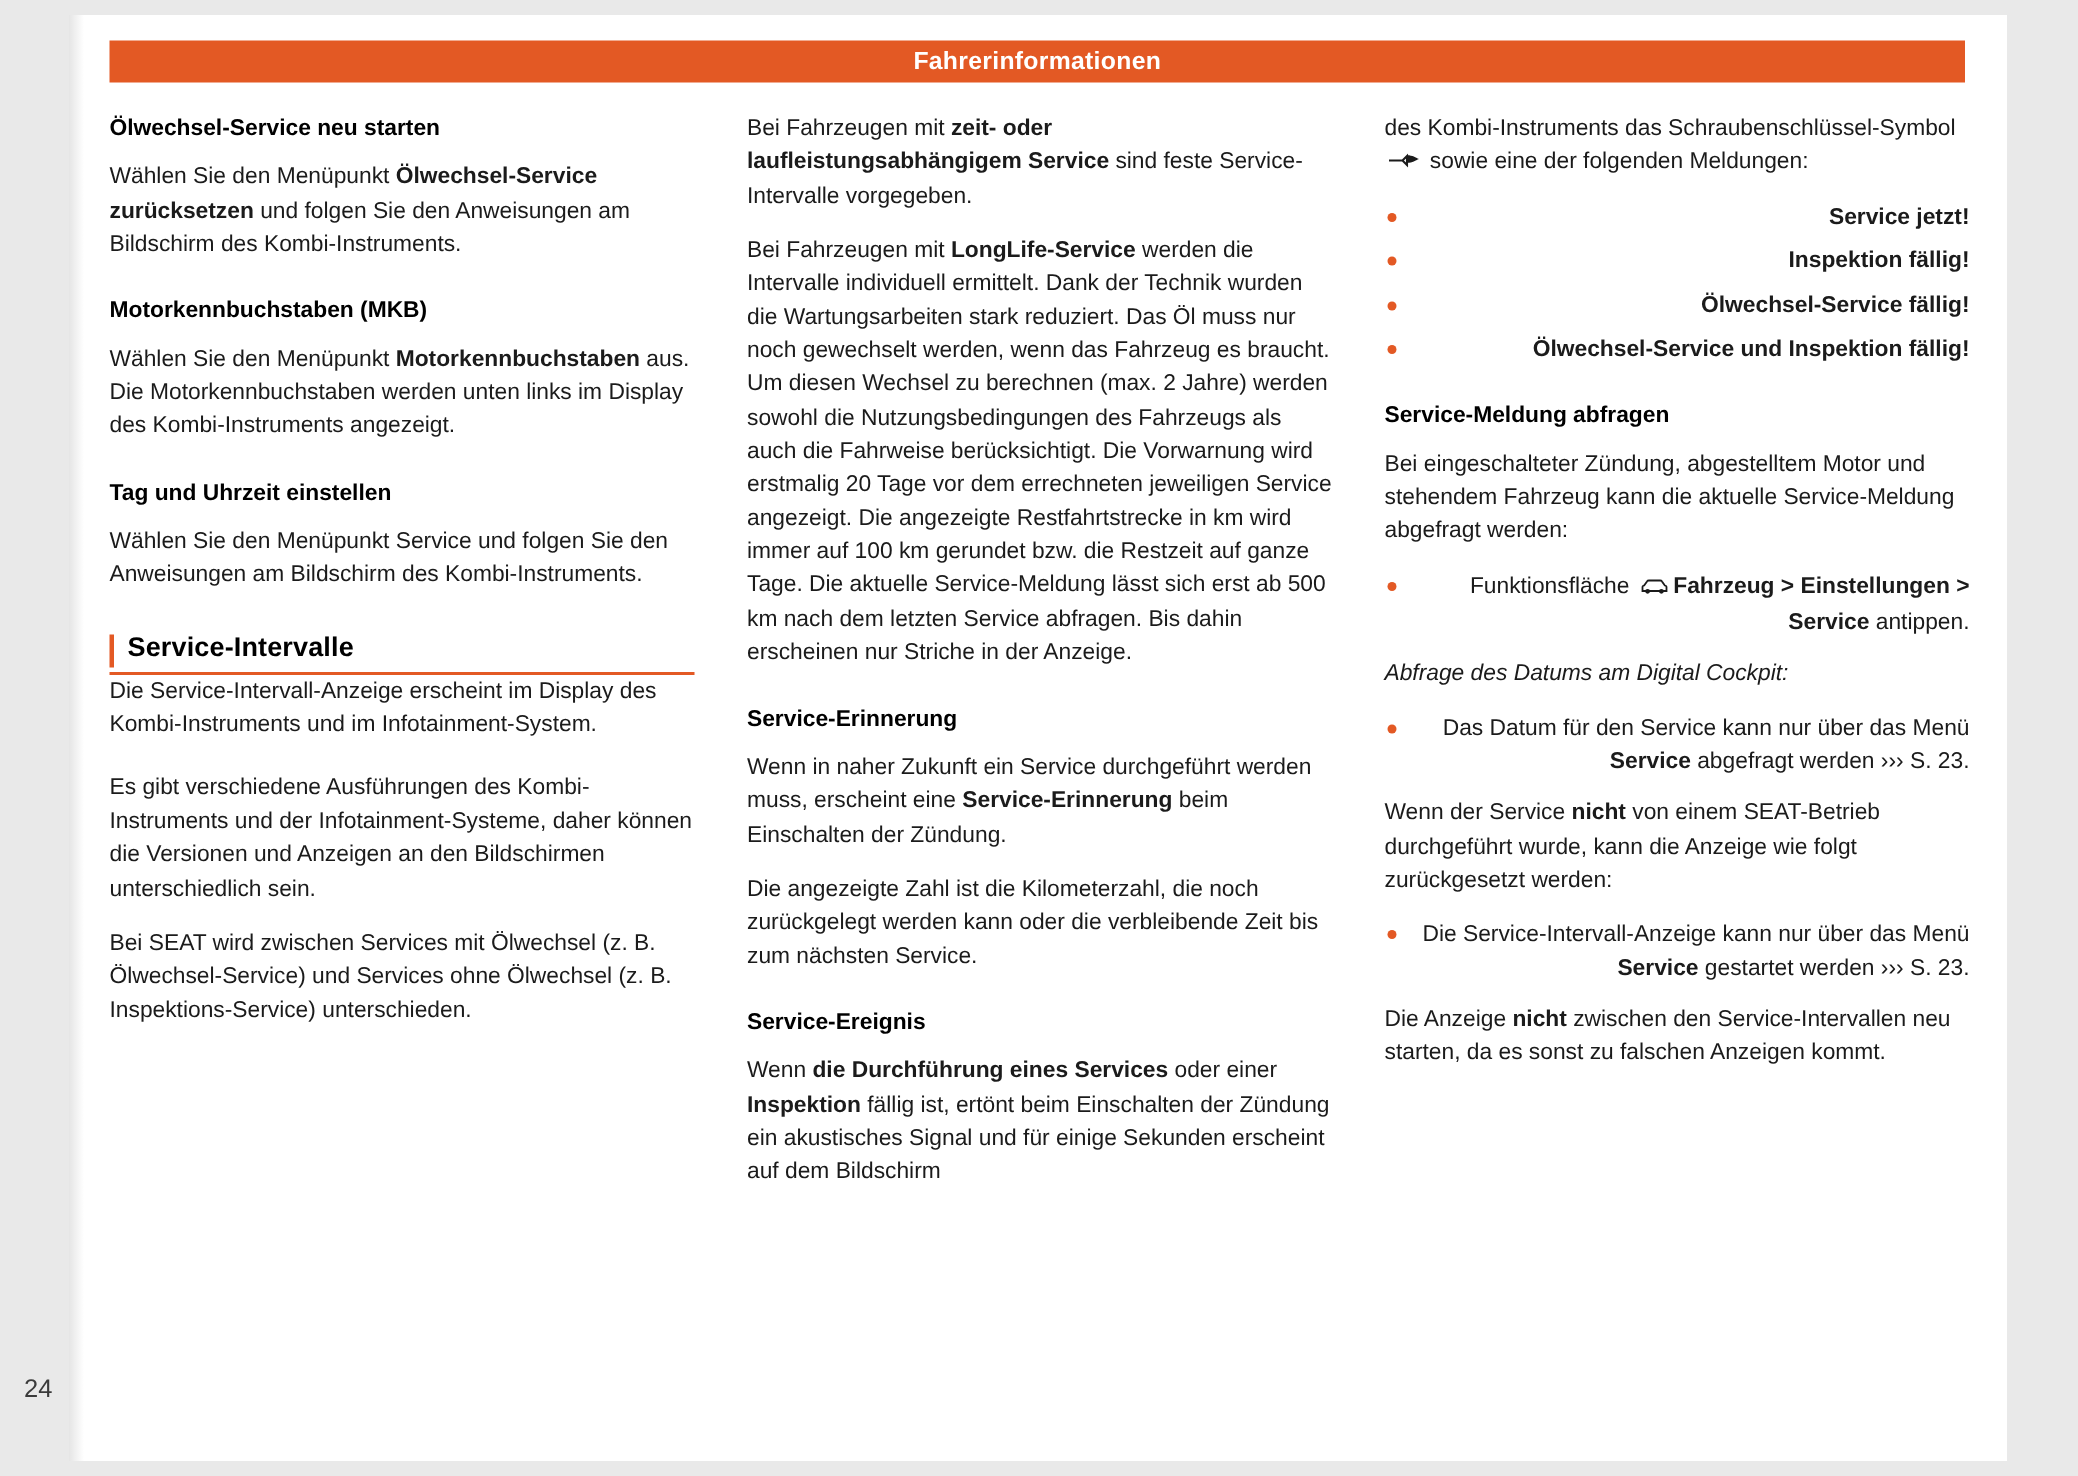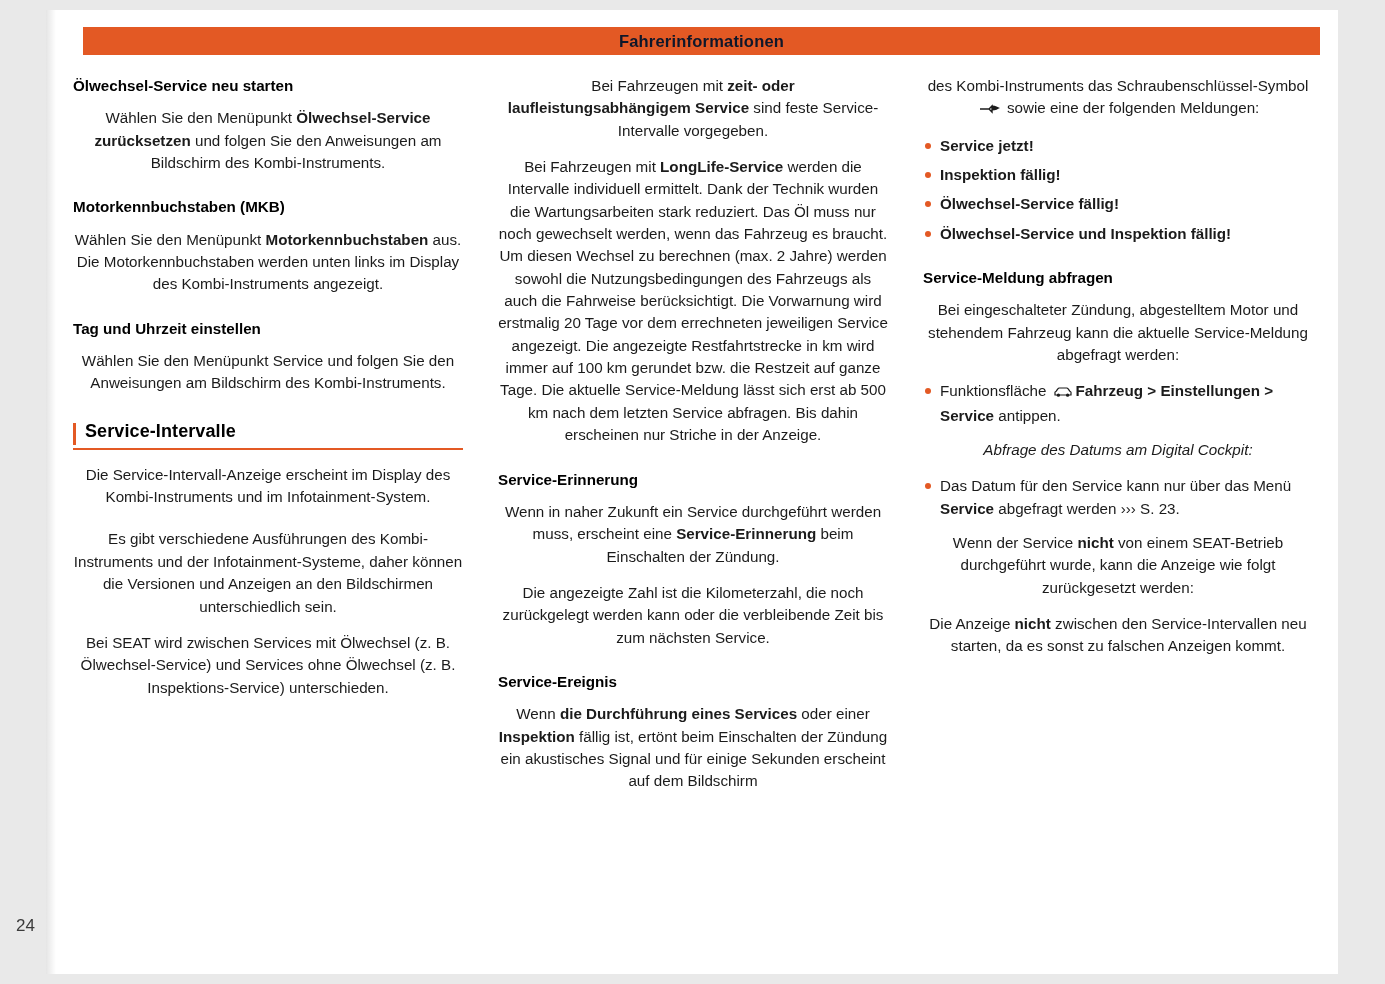--- a/index.html
+++ b/index.html
@@ -30,26 +30,26 @@
     box-shadow: 0 0 0 0 rgba(0,0,0,0);
   }
   .page-left-shadow {
     position: absolute;
     left: 46px; top: 10px;
     width: 10px; height: 964px;
     background: linear-gradient(to right, rgba(0,0,0,0.10), rgba(0,0,0,0));
   }
   .header-bar {
     position: absolute;
-    left: 83px;
+    left: 73px;
     top: 27px;
     width: 1237px;
     height: 28px;
     background: #e35924;
-    color: #0f172a;
+    color: #ffffff;
     font-size: 16.5px;
     font-weight: bold;
     display: flex;
     align-items: center;
     justify-content: center;
     letter-spacing: 0.2px;
   }
   .columns {
     position: absolute;
     left: 73px;
@@ -68,36 +68,35 @@
 
   p, h3, h4 {
     margin: 0;
     padding: 0;
   }
   .body-text {
     font-size: 15.2px;
     line-height: 1.47;
     color: #1b1b1b;
     margin-bottom: 14px;
-    text-align: center;
+    text-align: left;
   }
   .heading-bold {
     font-size: 15.2px;
     line-height: 1.47;
     color: #000;
     font-weight: bold;
     margin-bottom: 10px;
     margin-top: 0;
   }
   .heading-gap {
     margin-top: 22px;
   }
   .section-title-wrap {
     margin-top: 26px;
-    margin-bottom: 14px;
     position: relative;
     padding-left: 12px;
     border-bottom: 2px solid #e35924;
     padding-bottom: 6px;
   }
   .section-title-wrap:before {
     content: "";
     position: absolute;
     left: 0; top: 2px;
     width: 3px;
@@ -117,20 +116,21 @@
     margin: 0 0 12px 0;
     padding: 0;
   }
   .bullet-list li {
     position: relative;
     padding-left: 17px;
     font-size: 15.2px;
     line-height: 1.47;
     color: #1b1b1b;
     margin-bottom: 7px;
+    text-align: right;
   }
   .bullet-list li:before {
     content: "";
     position: absolute;
     left: 2px;
     top: 8px;
     width: 6px;
     height: 6px;
     border-radius: 50%;
     background: #e35924;
@@ -231,20 +231,23 @@
       </ul>
 
       <p class="body-text i">Abfrage des Datums am Digital Cockpit:</p>
 
       <ul class="bullet-list">
         <li><span>Das Datum für den Service kann nur über das Menü </span><span class="b">Service</span><span> abgefragt werden </span><span class="ref">››› S. 23</span><span>.</span></li>
       </ul>
 
       <p class="body-text"><span>Wenn der Service </span><span class="b">nicht</span><span> von einem SEAT-Betrieb durchgeführt wurde, kann die Anzeige wie folgt zurückgesetzt werden:</span></p>
 
+      <ul class="bullet-list">
+        <li><span>Die Service-Intervall-Anzeige kann nur über das Menü </span><span class="b">Service</span><span> gestartet werden </span><span class="ref">››› S. 23</span><span>.</span></li>
+      </ul>
 
       <p class="body-text"><span>Die Anzeige </span><span class="b">nicht</span><span> zwischen den Service-Intervallen neu starten, da es sonst zu falschen Anzeigen kommt.</span></p>
     </div>
 
   </div>
 
   <div class="page-number">24</div>
 </div>
 
 </body></html>

